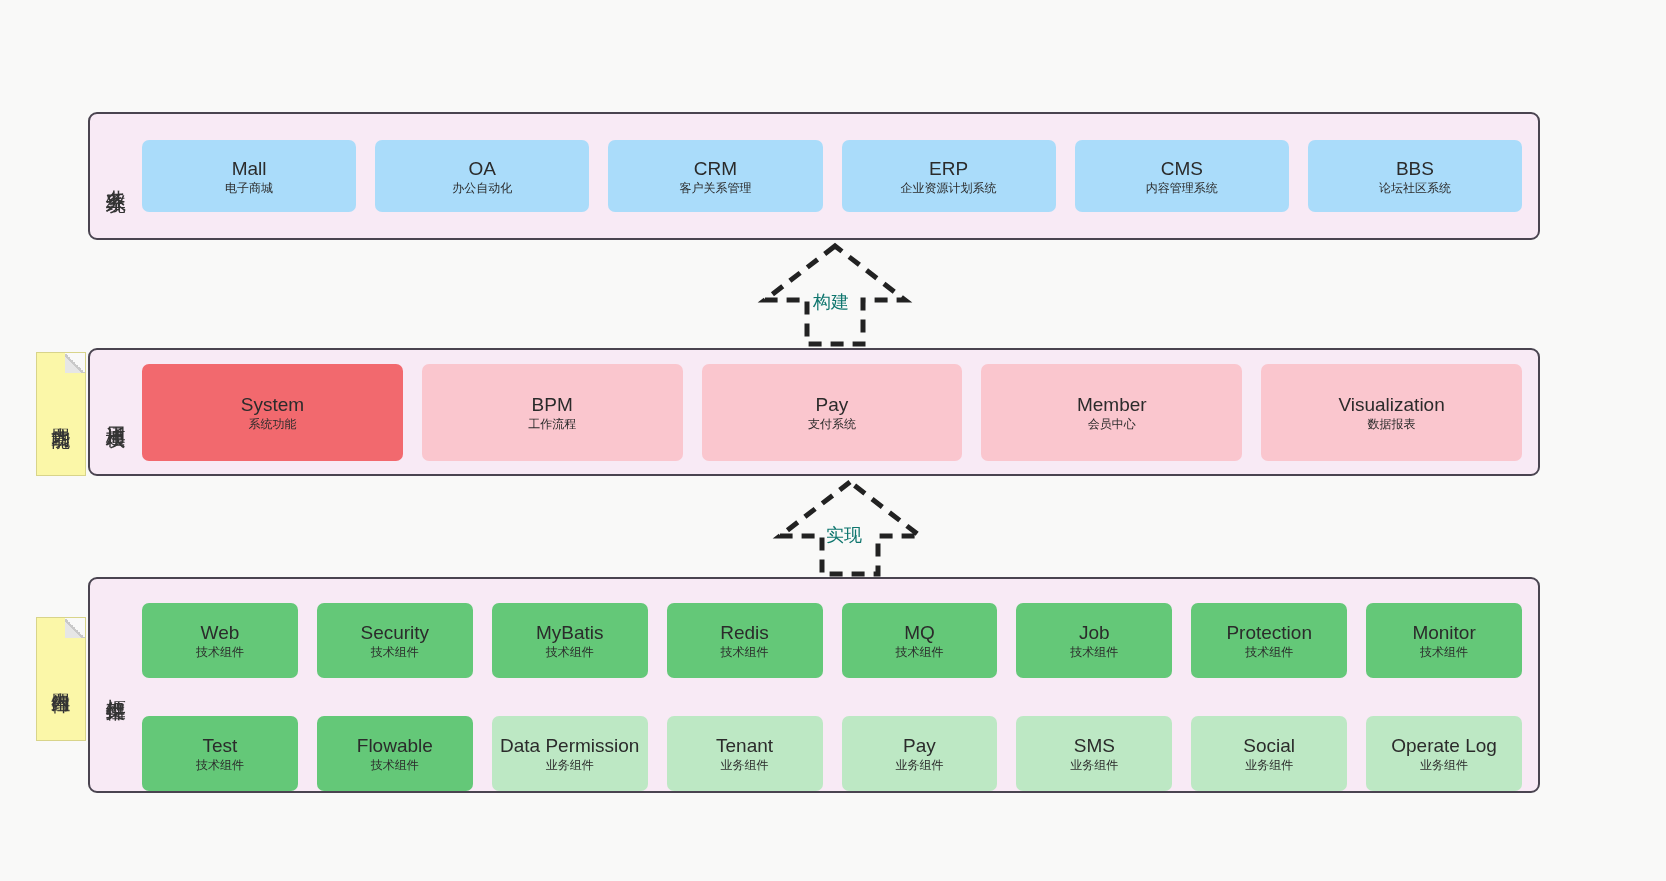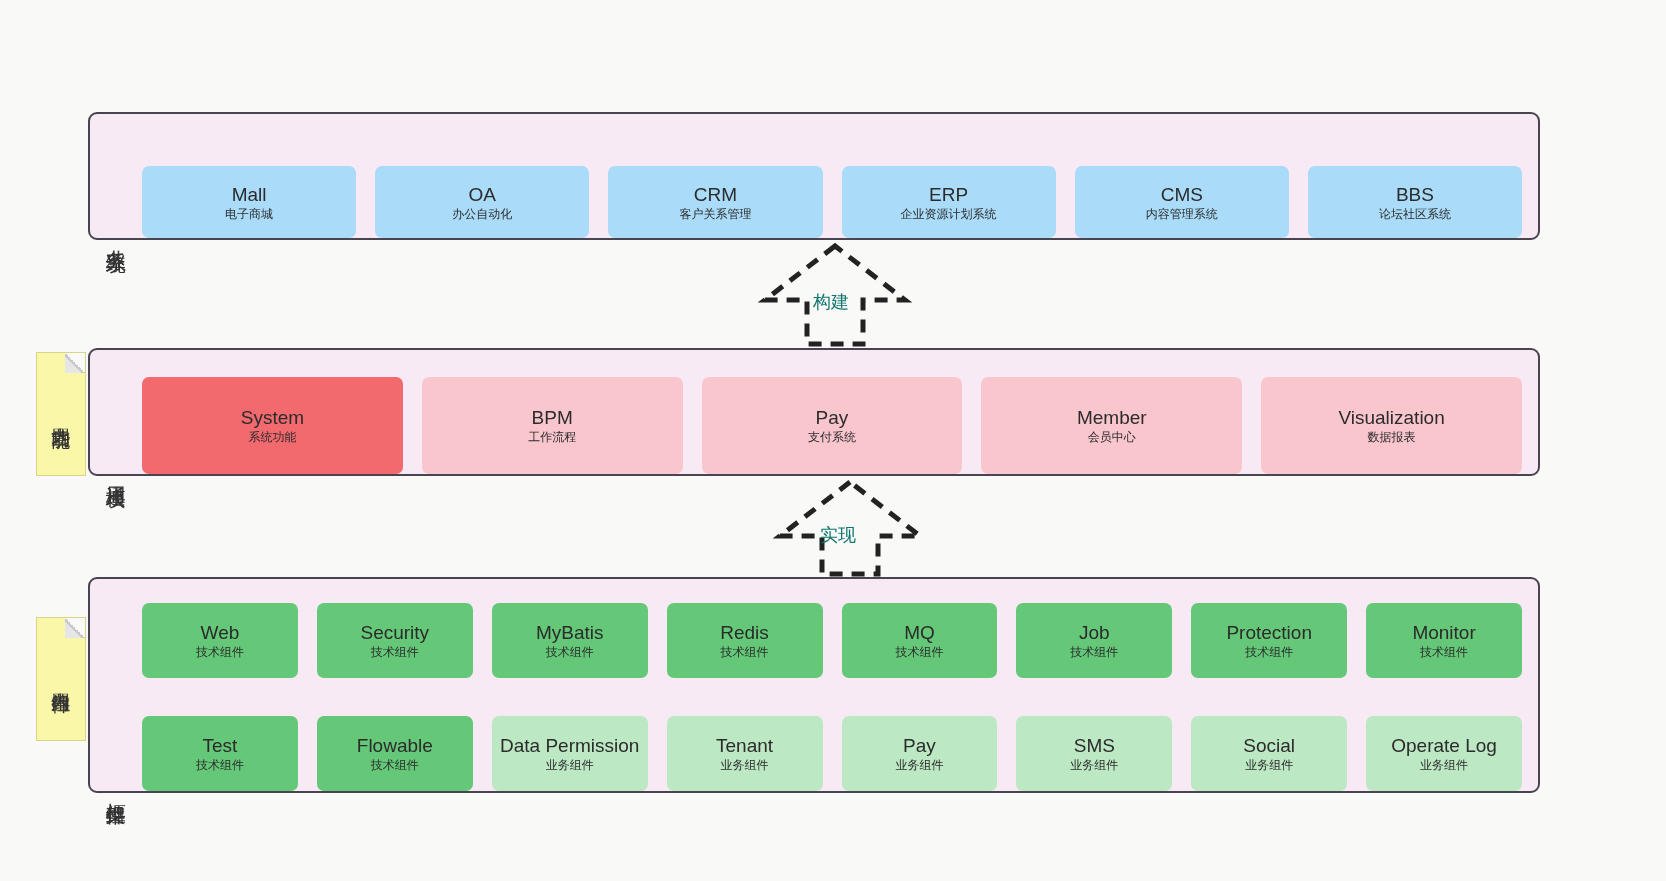--- a/index.html
+++ b/index.html
@@ -17,21 +17,21 @@
     background: #f9f9f8;
   }
 
   
   .layer {
     position: absolute;
     background: #f8eaf5;
     border: 2px solid #4a4450;
     border-radius: 9px;
     display: flex;
-    align-items: flex-end;
+    align-items: center;
   }
   .layer-title {
     width: 52px;
     flex: 0 0 52px;
     display: flex;
     align-items: center;
     justify-content: center;
     font-size: 20px;
     color: #333;
     letter-spacing: 1px;
@@ -118,21 +118,21 @@
   #conn-build { left: 745px; top: 240px; width: 180px; height: 108px; }
   #conn-impl  { left: 760px; top: 476px; width: 180px; height: 101px; }
   .conn-label {
     position: absolute;
     font-size: 18px;
     color: #0f766e;
     background: transparent;
     white-space: nowrap;
   }
   #conn-build .conn-label { left: 68px; top: 50px; }
-  #conn-impl  .conn-label { left: 60px; top: 47px; }
+  #conn-impl  .conn-label { left: 66px; top: 47px; }
 </style>
 </head>
 <body>
 
 <div class="canvas">
 
   <div class="layer" id="layer-business">
     <div class="layer-title">业务系统</div>
     <div class="layer-body">
       <div class="row">

